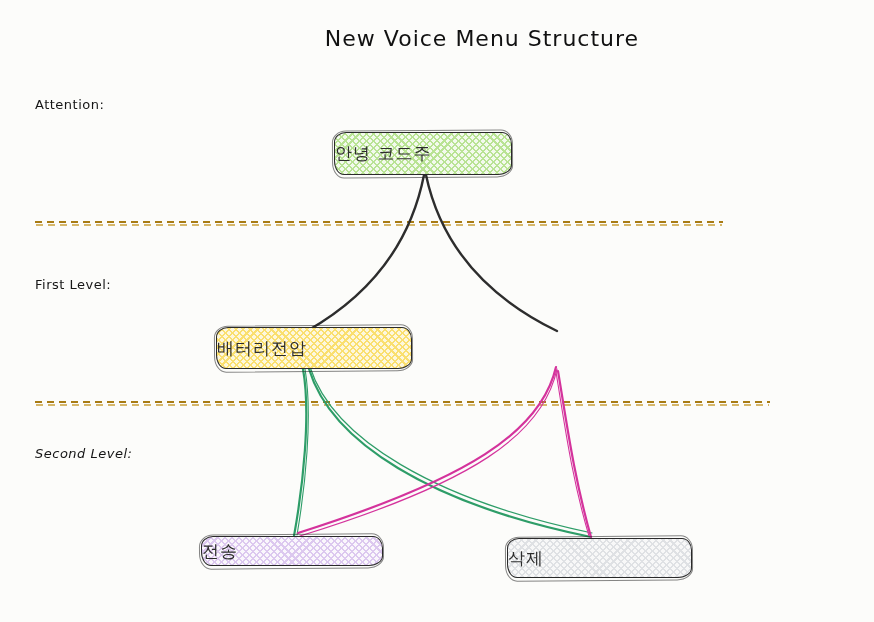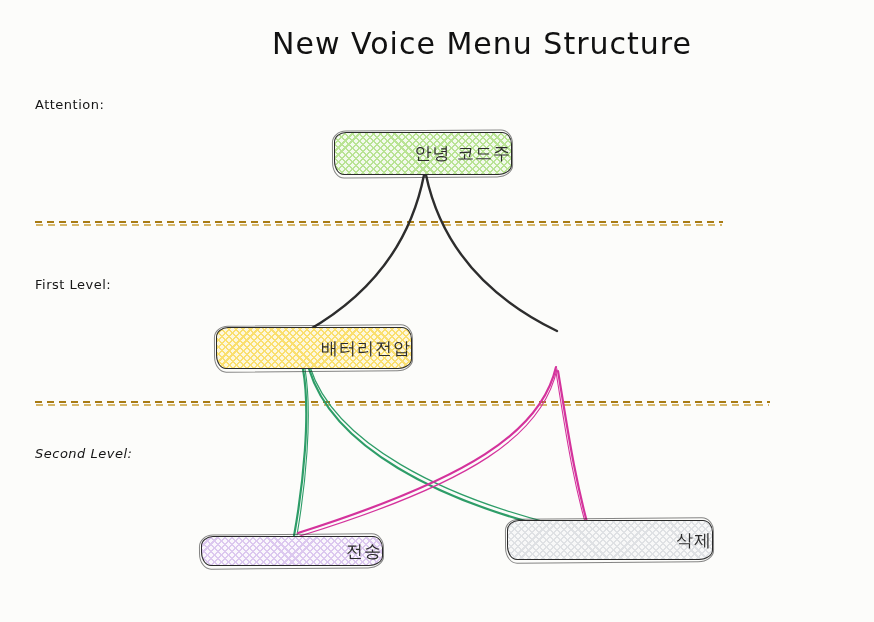--- a/index.html
+++ b/index.html
@@ -12,46 +12,45 @@
     font-family: "DejaVu Sans", "Liberation Sans", sans-serif;
     color: #1e1e1e;
   }
   svg.wires {
     position:absolute; left:0; top:0; width:874px; height:622px;
     pointer-events:none;
   }
   .title {
     position:absolute; top:26px; left:90px; right:0;
     text-align:center;
-    font-size:30px; font-weight:500;
+    font-size:22px; font-weight:500;
     letter-spacing:1px;
     color:#111;
   }
   .sec-label {
     position:absolute;
     font-size:13px;
     letter-spacing:0.5px;
     color:#161616;
   }
   .lbl-attention { left:35px; top:97px; }
   .lbl-first    { left:35px; top:277px;text-align:center; }
   .lbl-second   { left:35px; top:446px;font-style:italic; }
 
   .node {
     position:absolute;
-    display:flex; align-items:center; justify-content:flex-end;
+    display:flex; align-items:center; justify-content:flex-start;
     border:1.8px solid #2a2a2a;
     border-radius: 12px 10px 14px 10px / 10px 12px 10px 14px;
     background-color: var(--fill, #fff);
     background-image:
       repeating-linear-gradient(45deg,  var(--hatch, #ddd) 0px, var(--hatch, #ddd) 1.5px, transparent 1.5px, transparent 5px),
       repeating-linear-gradient(-45deg, var(--hatch, #ddd) 0px, var(--hatch, #ddd) 1.5px, transparent 1.5px, transparent 5px);
     box-sizing:border-box;
     cursor:pointer;
-    padding-left:37px;
   }
   
   .node::after {
     content:"";
     position:absolute;
     inset:-3px -2px -4px -3px;
     border:1.2px solid rgba(35,35,35,0.55);
     border-radius: 14px 12px 16px 12px / 12px 14px 12px 16px;
     transform: rotate(-0.45deg);
     pointer-events:none;
@@ -59,21 +58,21 @@
   .node-label {
     font-size:17px;
     color:#2c2c2c;
     letter-spacing:1px;
     white-space:nowrap;
   }
   .node-greeting { left:334px; top:132px; width:178px; height:43px; }
   .node-battery  { left:216px; top:327px; width:196px; height:42px; }
   .node-temp     { left:467px; top:327px; width:181px; height:42px; }
   .node-send     { left:201px; top:536px; width:182px; height:30px; }
-  .node-delete   { left:507px; top:520px; width:206px; height:40px; }
+  .node-delete   { left:507px; top:538px; width:185px; height:40px; }
 </style>
 </head>
 <body>
 
 <div class="canvas">
 
   <svg class="wires" viewBox="0 0 874 622" fill="none">
 
     <path d="M35,222 L723,222" stroke-width="2" stroke-dasharray="7 5" stroke="#a87b14"></path>
     <path d="M36,225 L722,225" stroke-width="1.6" stroke-dasharray="7 5" stroke="#c9a03c"></path>

